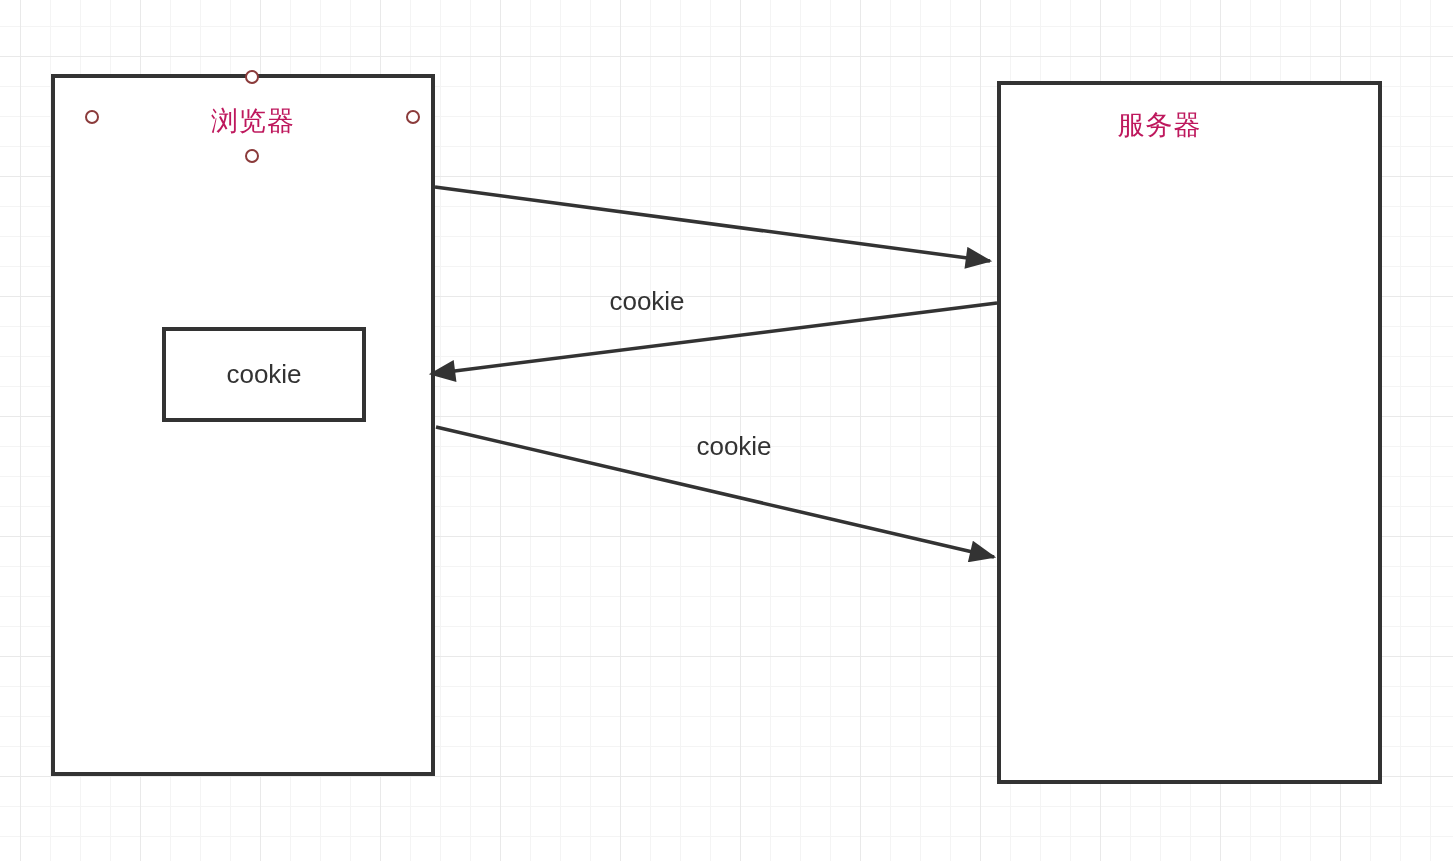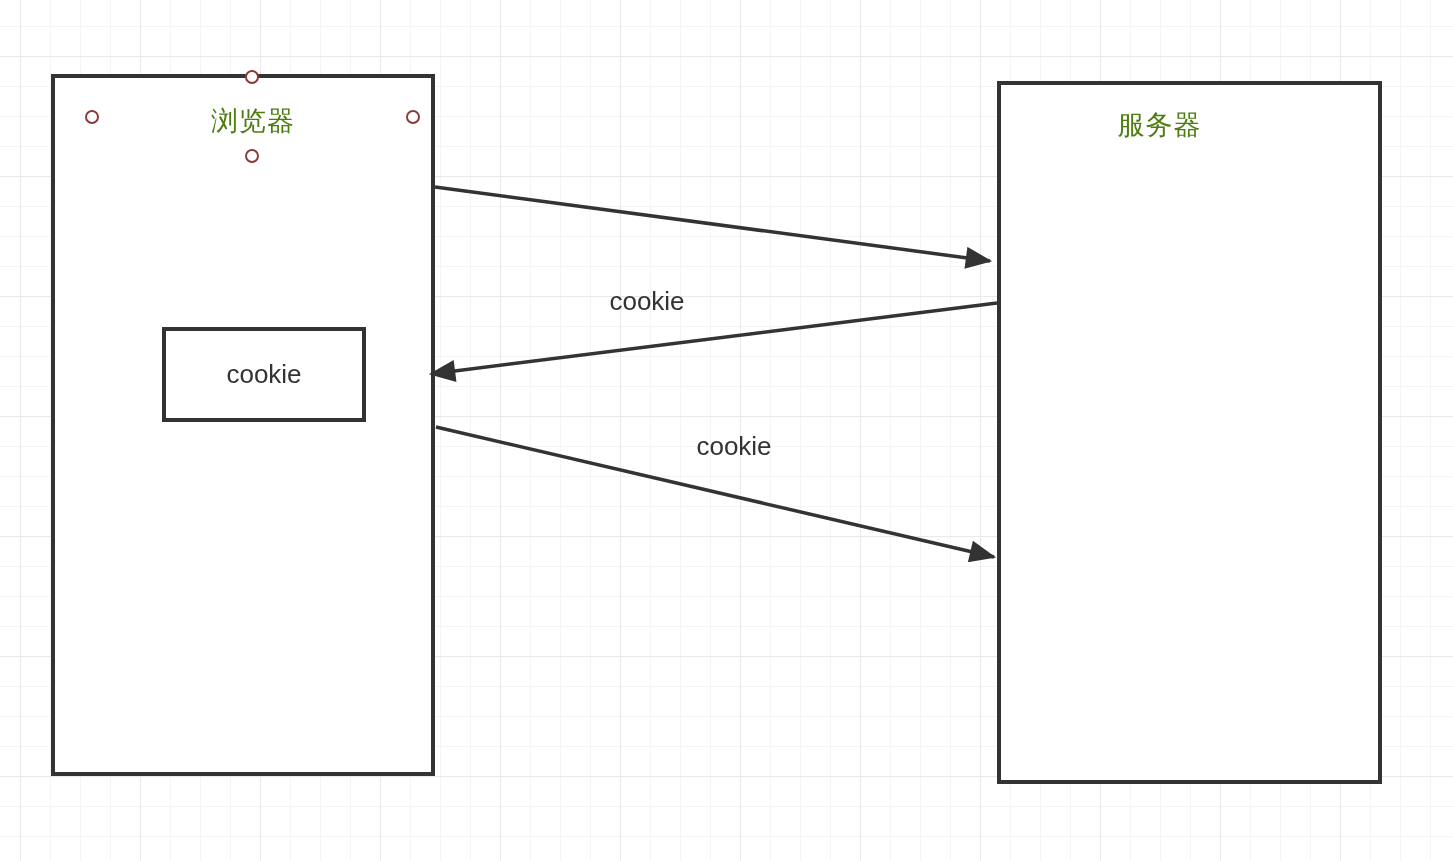--- a/index.html
+++ b/index.html
@@ -33,21 +33,21 @@
   }
   .node-browser { left: 51px;  top: 74px;  width: 376px; height: 694px; }
   .node-server  { left: 997px; top: 81px;  width: 377px; height: 695px; }
   .node-cookie  { left: 162px; top: 327px; width: 196px; height: 87px; z-index: 3; }
 
   .node-title {
     position: absolute;
     left: 0; right: 0;
     text-align: center;
     font-size: 27px;
-    color: #4d7c0f;
+    color: #be185d;
     letter-spacing: 1px;
     white-space: nowrap;
   }
   .node-browser .node-title { top: 25px; padding-left: 20px; }
   .node-server  .node-title { top: 22px; padding-right: 60px; }
 
   .node-cookie .node-label {
     position: absolute;
     left: 0; right: 0; top: 0; bottom: 0;
     display: flex;

